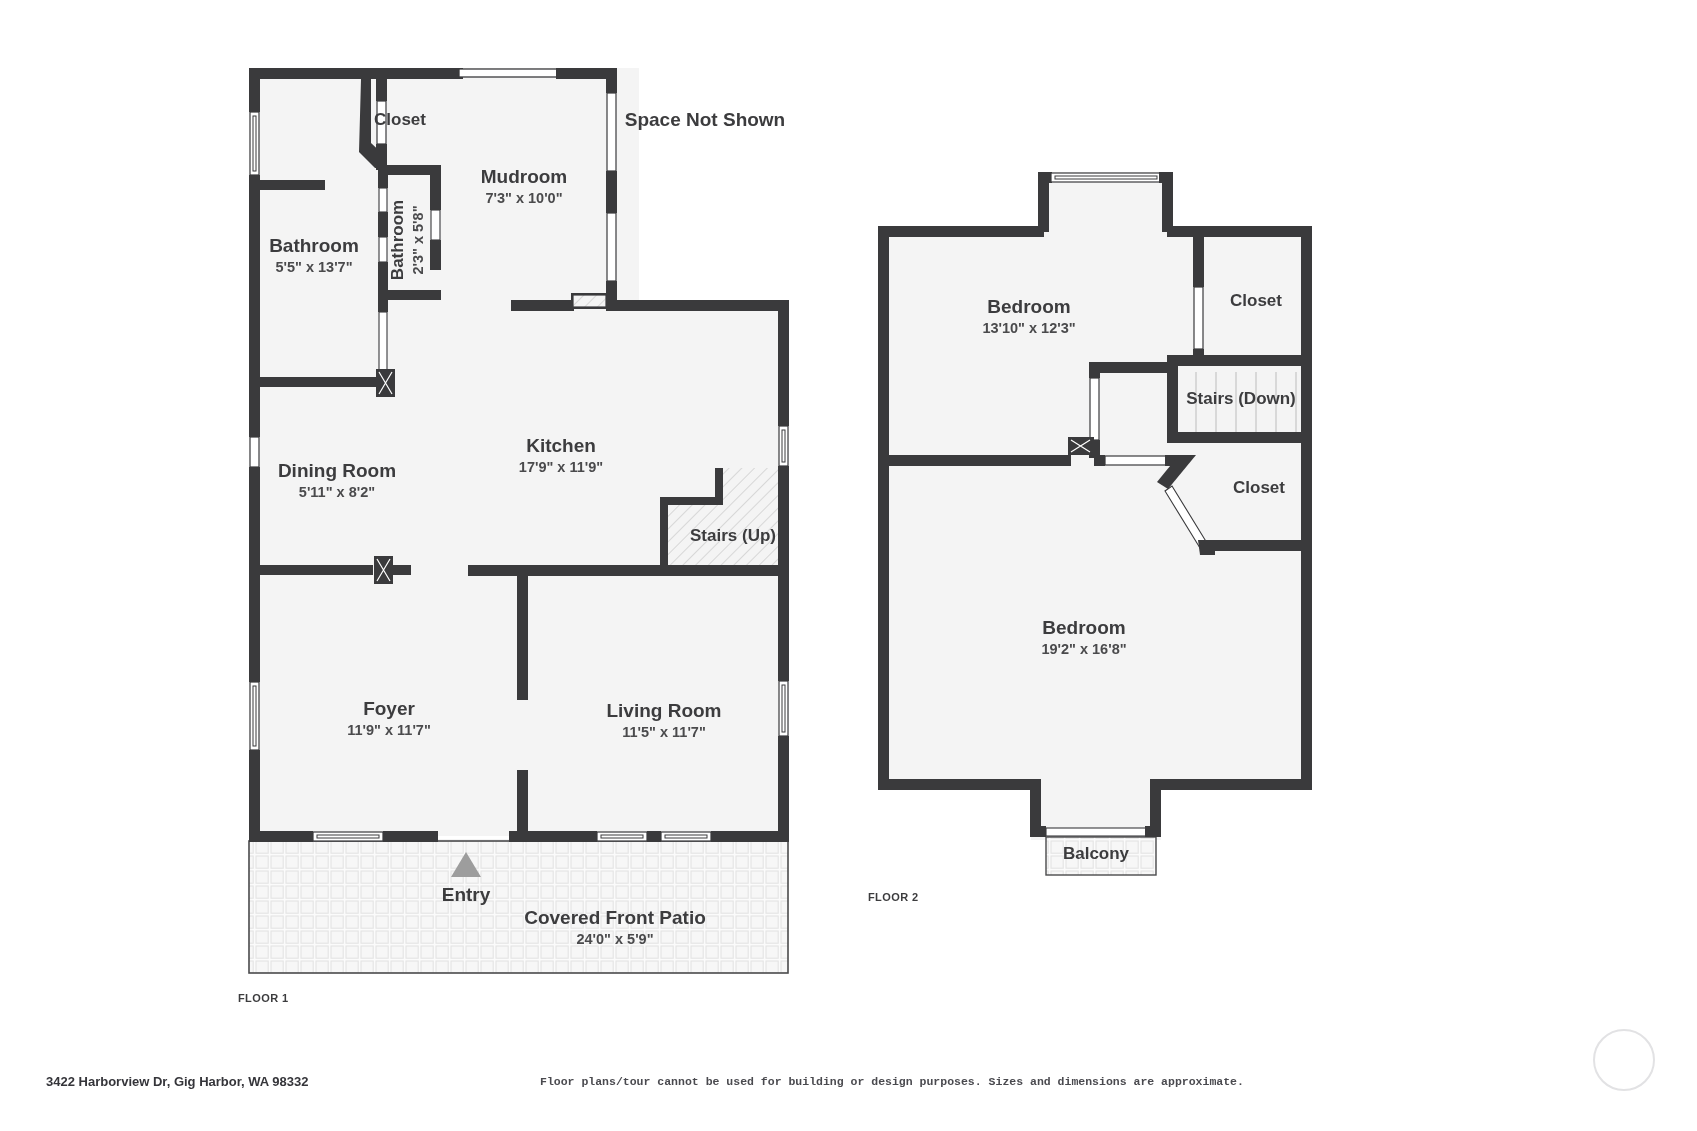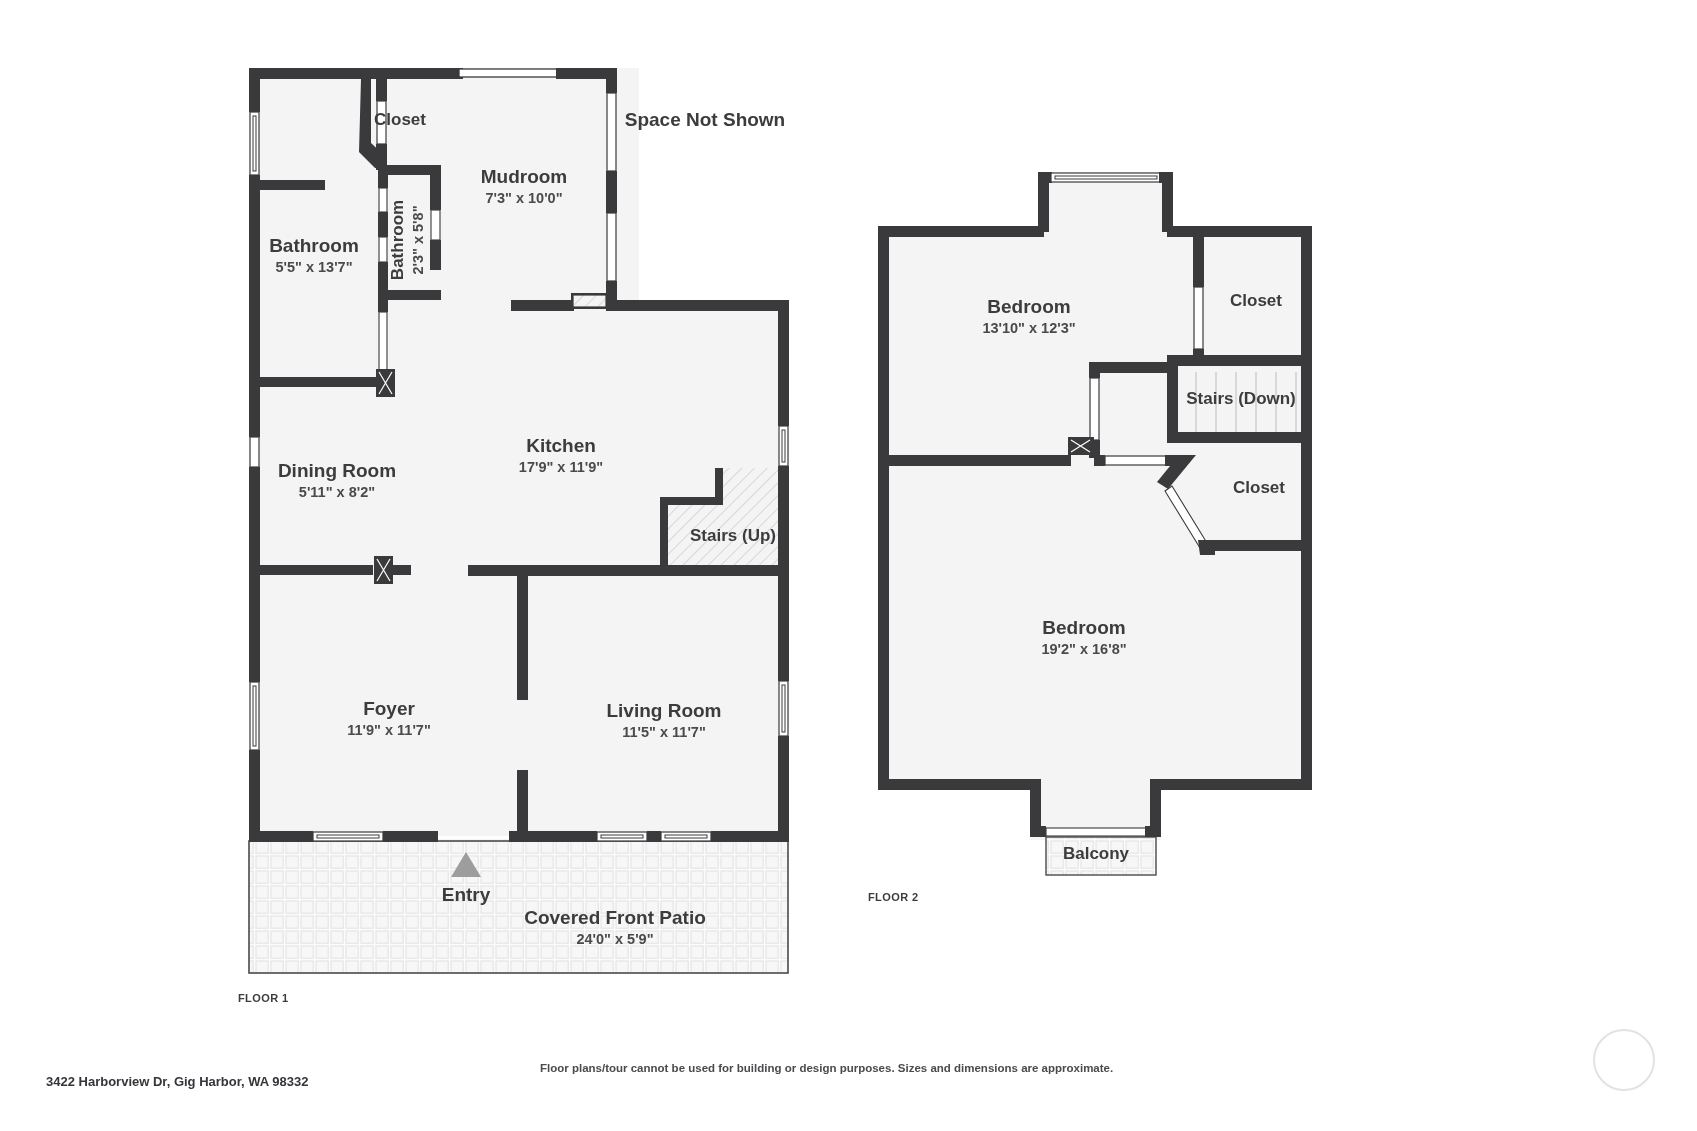--- a/index.html
+++ b/index.html
@@ -331,16 +331,16 @@
 
         <text class="rm-name-sm" x="1096" y="855">Balcony</text>
       </g>
 
       <text class="floor-tag" x="868" y="901">FLOOR 2</text>
     </g>
   </svg>
 
   <div class="footer-txt" style="left:29px;bottom:42px;">3422 Harborview Dr, Gig Harbor, WA 98332</div>
 
-  <div class="footer-disclaimer" style="left:540px;bottom:57px;">Floor plans/tour cannot be used for building or design purposes. Sizes and dimensions are approximate.</div>
+  <div class="footer-disclaimer" style="left:540px;bottom:43px;font-family:Liberation Mono, monospace;">Floor plans/tour cannot be used for building or design purposes. Sizes and dimensions are approximate.</div>
 
   <div class="watermark"></div>
 </div>
 
 </body></html>

